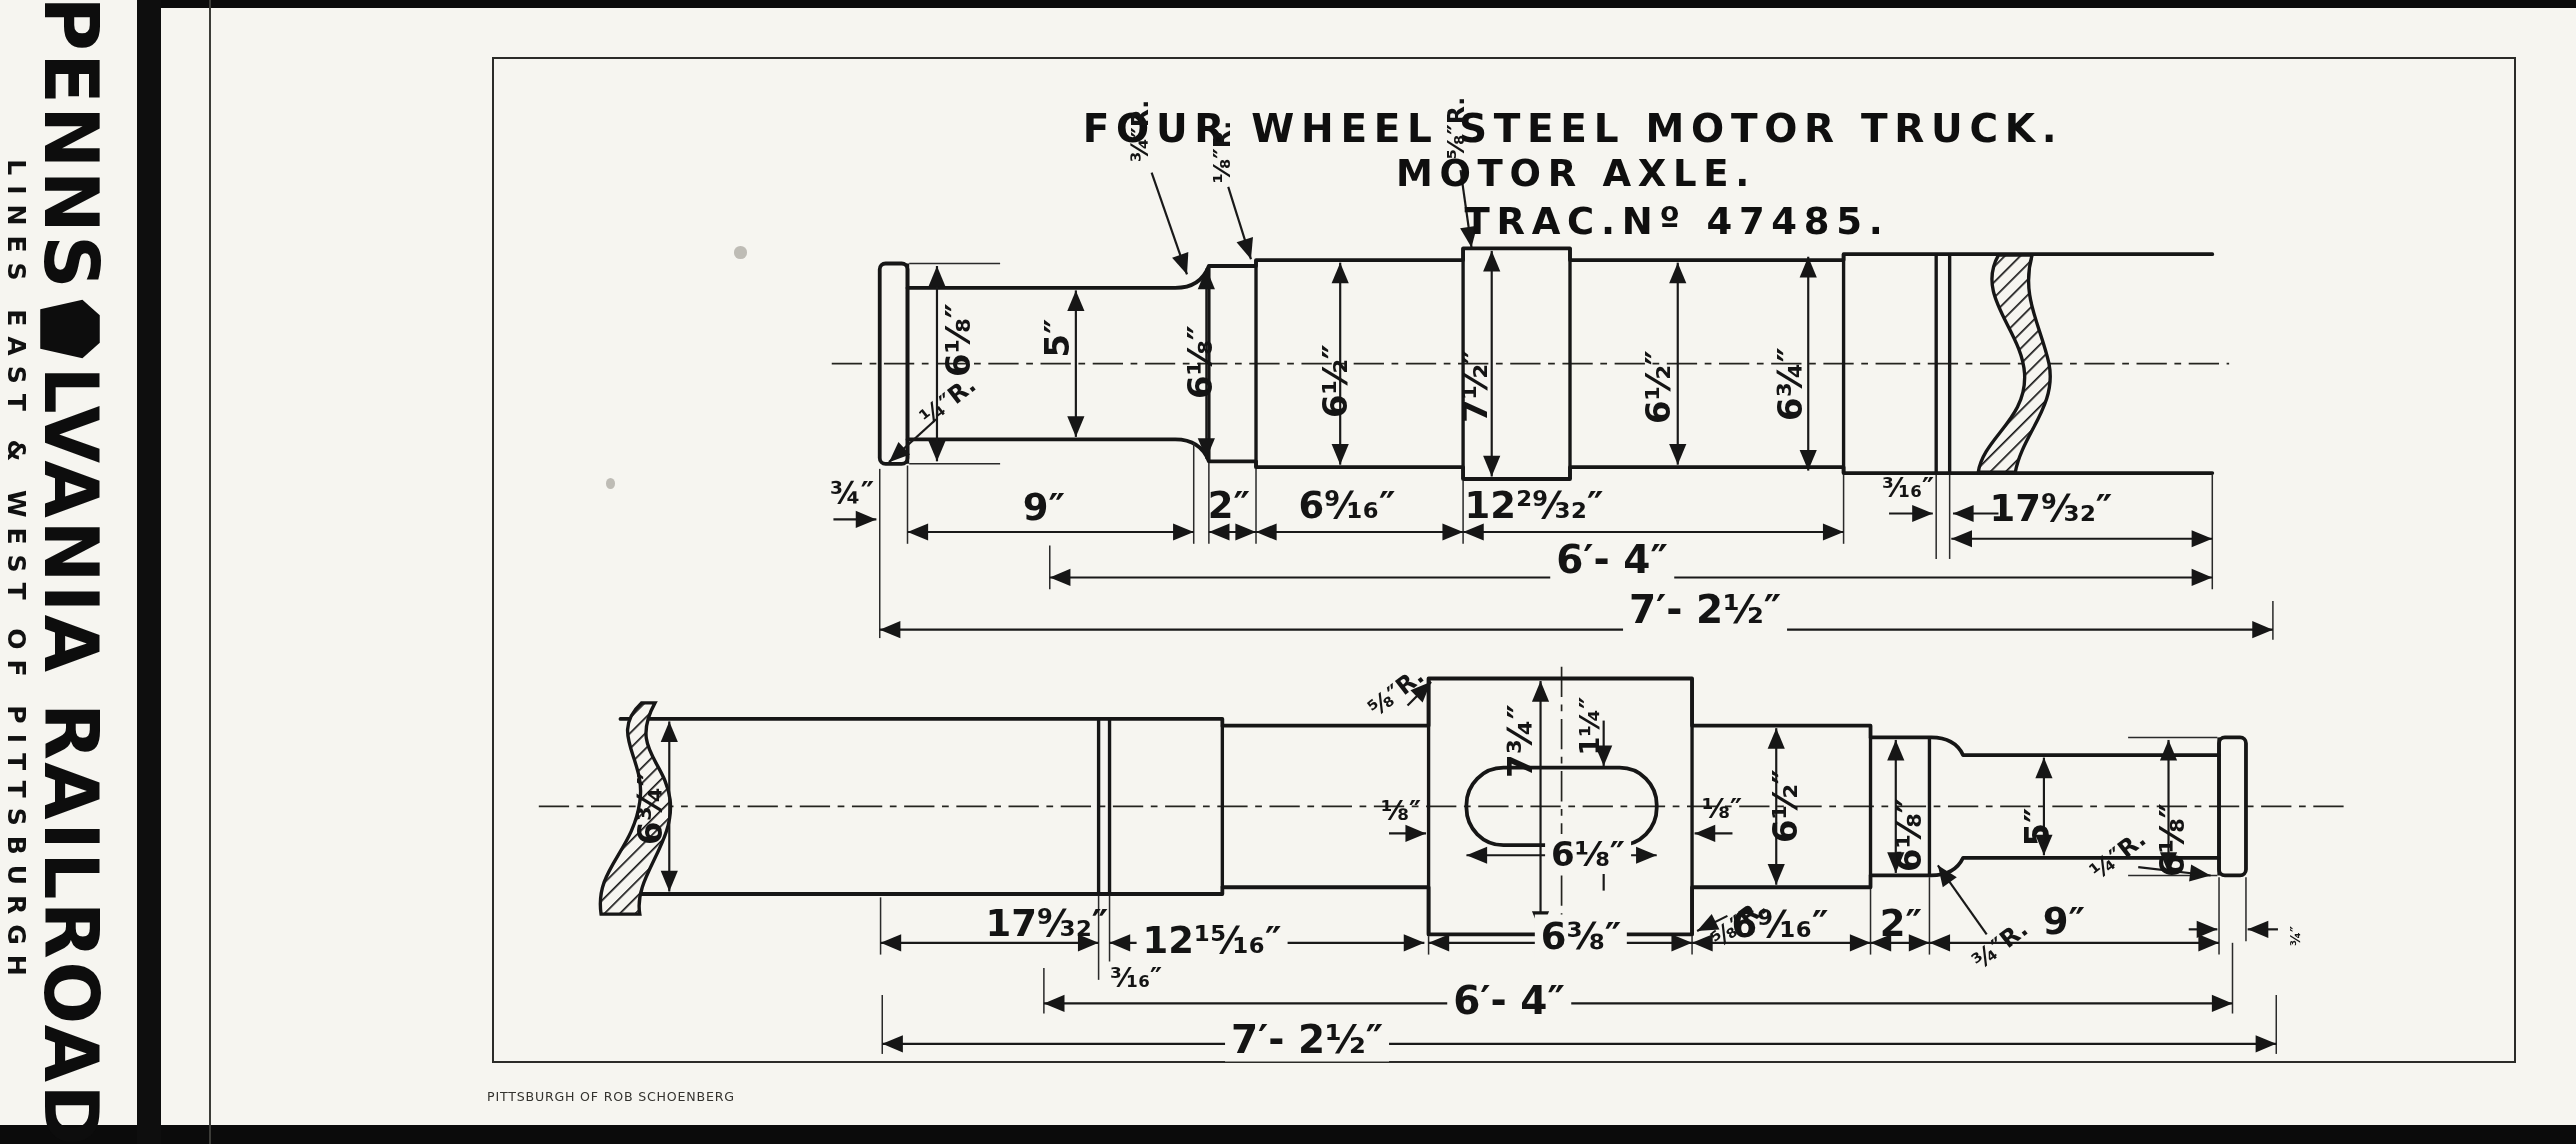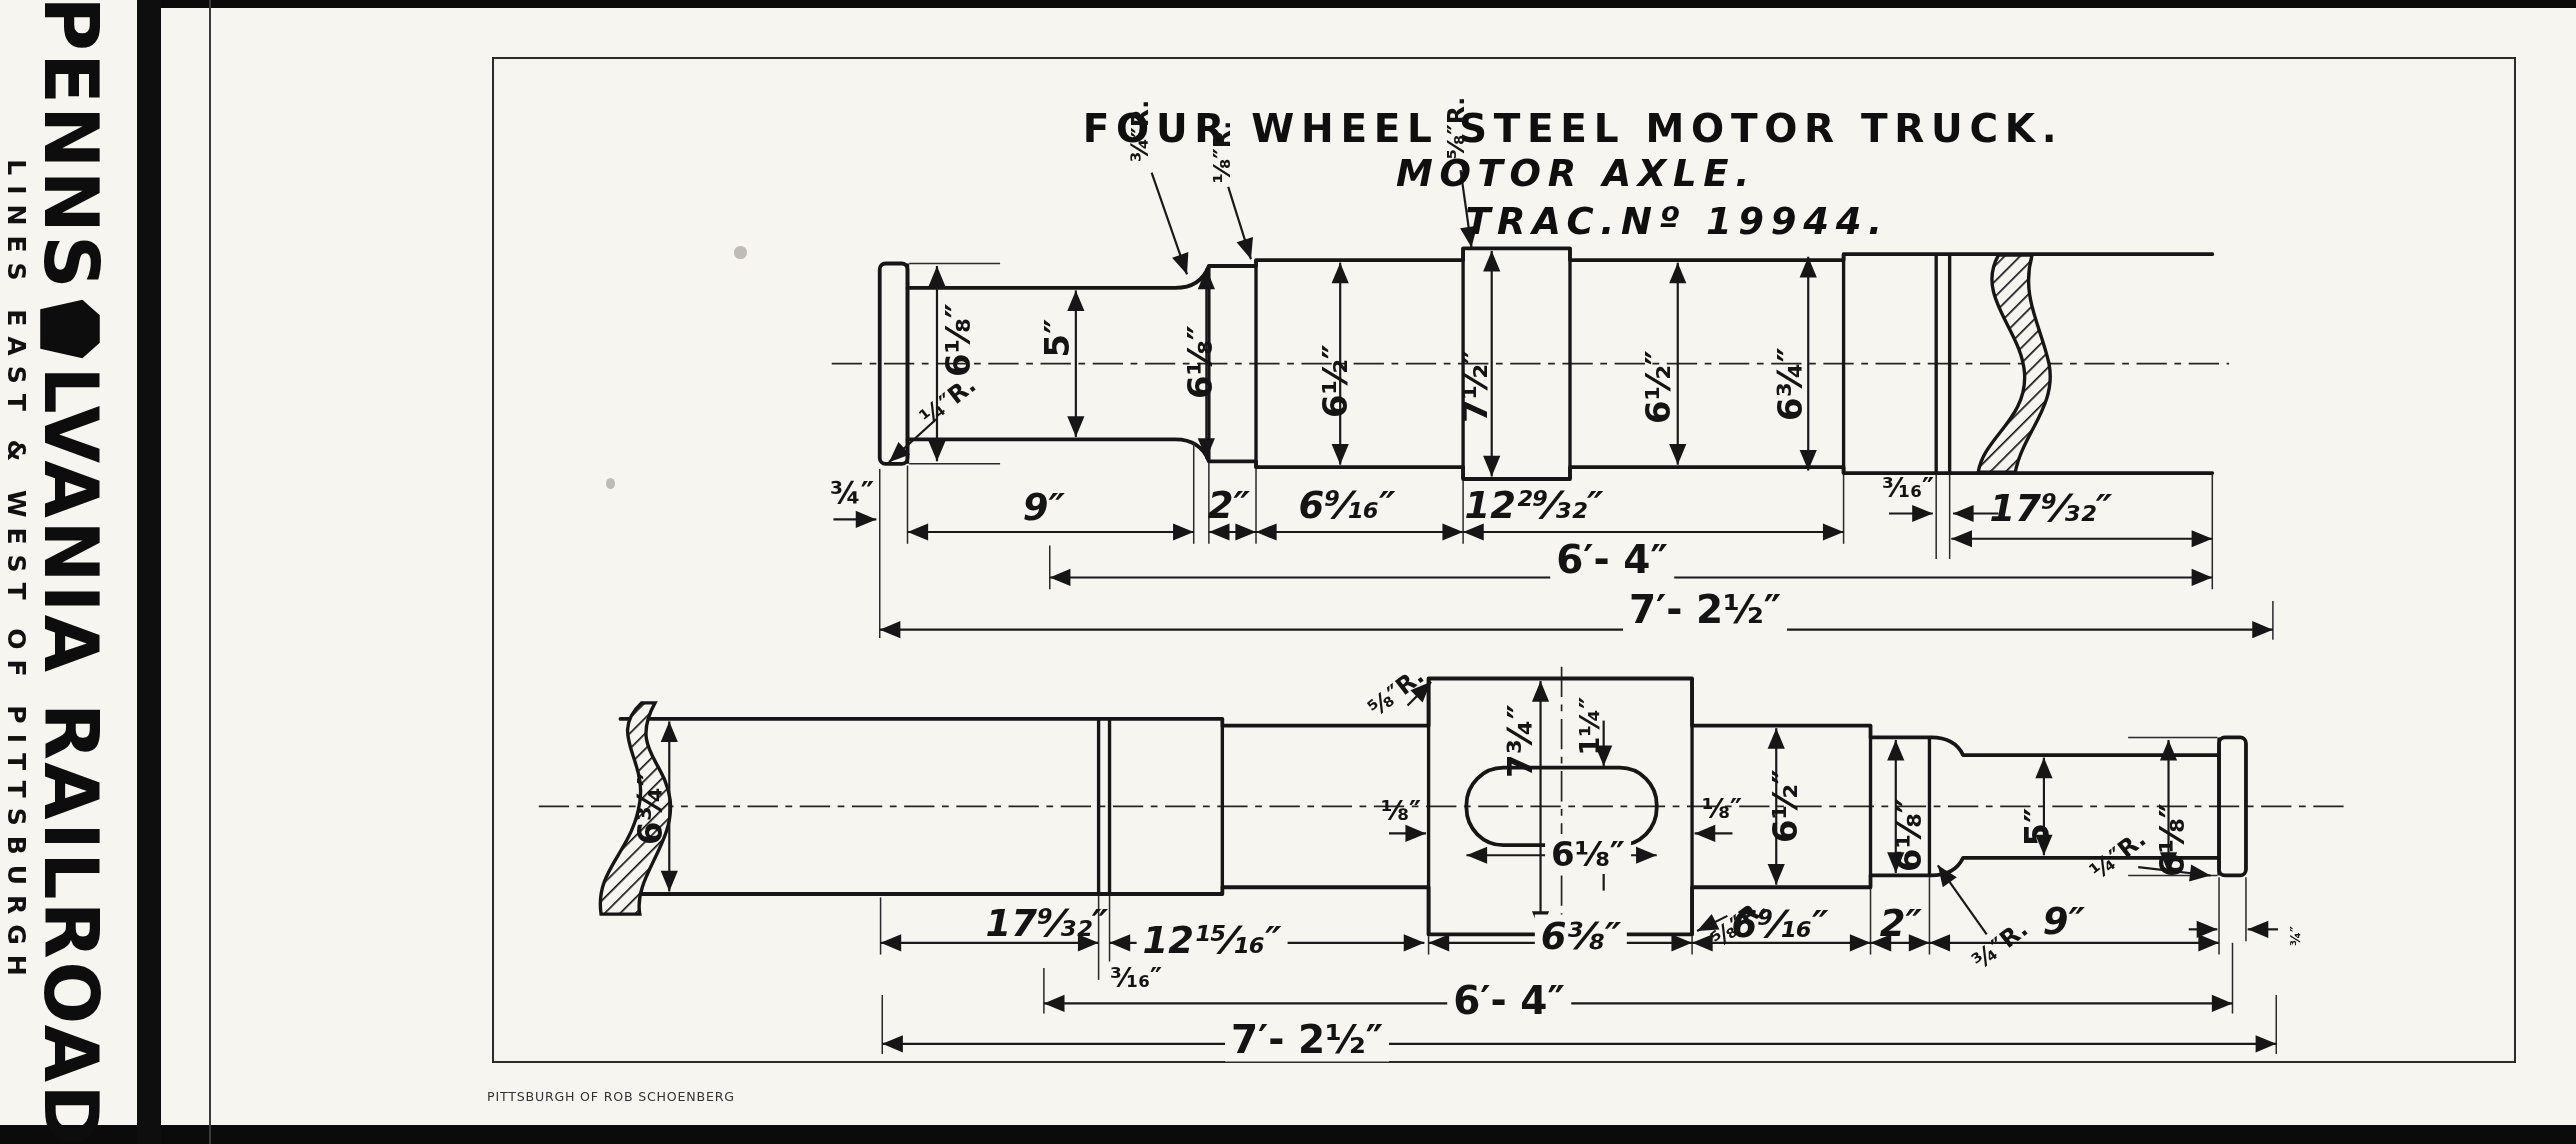--- a/index.html
+++ b/index.html
@@ -27,21 +27,21 @@
   .cl{stroke:#24241f;stroke-width:2;stroke-dasharray:36 9 8 9;fill:none;}
   .e{stroke:#2a2a2a;stroke-width:1.8;}
   .d{stroke:#191919;stroke-width:2.6;fill:none;}
   .hxp{fill:url(#hpat);stroke:#161616;stroke-width:4;}
   
   .lbl{position:absolute;font-weight:bold;white-space:nowrap;transform:translate(-50%,-50%);color:#141414;}
   .rot{transform:translate(-50%,-50%) rotate(-90deg);}
   .diag{transform:translate(-50%,-50%) rotate(-38deg);}
   .bg{background:#f6f5f0;padding:0 5.9px;}
   .s28{font-size:23.6px;} .s32{font-size:27px;} .s36{font-size:30px;}
-  .s40{font-size:34px;} .s44{font-size:37px;font-style:italic;} .s46{font-size:39px;}
+  .s40{font-size:34px;} .s44{font-size:37px;} .s46{font-size:39px;}
   .title-line{position:absolute;transform:translate(-50%,-50%);font-weight:bold;
               letter-spacing:6.7px;white-space:nowrap;color:#0f0f0f;}
   .caption{position:absolute;left:487px;top:1089px;font-size:12.6px;letter-spacing:0.8px;color:#34332f;}
 </style>
 </head>
 <body>
 
 <div class="stage">
 
   <div class="bar-top"></div>
@@ -185,21 +185,21 @@
     <line class="d" x1="1048" y1="1240" x2="2704" y2="1240" marker-start="url(#ah)" marker-end="url(#ah)"></line>
 
     <line class="d" x1="1672" y1="838" x2="1700" y2="810" marker-end="url(#ah)"></line>
     <line class="d" x1="2052" y1="1088" x2="2016" y2="1106" marker-end="url(#ah)"></line>
     <line class="d" x1="2360" y1="1110" x2="2302" y2="1028" marker-end="url(#ah)"></line>
     <line class="d" x1="2540" y1="1030" x2="2626" y2="1040" marker-end="url(#ah)"></line>
   </svg>
 
   <div class="title-line s46" style="left:1573px;top:128px;">FOUR WHEEL STEEL MOTOR TRUCK.</div>
   <div class="title-line s44" style="left:1576px;top:173px;">MOTOR AXLE.</div>
-  <div class="title-line s44" style="left:1677px;top:221px;">TRAC.Nº 19944.</div>
+  <div class="title-line s44" style="left:1677px;top:221px;">TRAC.Nº 47485.</div>
 
   <span class="lbl rot s40" style="left:958px;top:340px;">6⅛″</span>
   <span class="lbl rot s40" style="left:1057px;top:338px;">5″</span>
   <span class="lbl rot s40" style="left:1200px;top:362px;">6⅛″</span>
   <span class="lbl rot s40" style="left:1335px;top:381px;">6½″</span>
   <span class="lbl rot s40" style="left:1475px;top:386px;">7½″</span>
   <span class="lbl rot s40" style="left:1658px;top:387px;">6½″</span>
   <span class="lbl rot s40" style="left:1790px;top:384px;">6¾″</span>
 
   <span class="lbl s36" style="left:852px;top:492px;">¾″</span>

